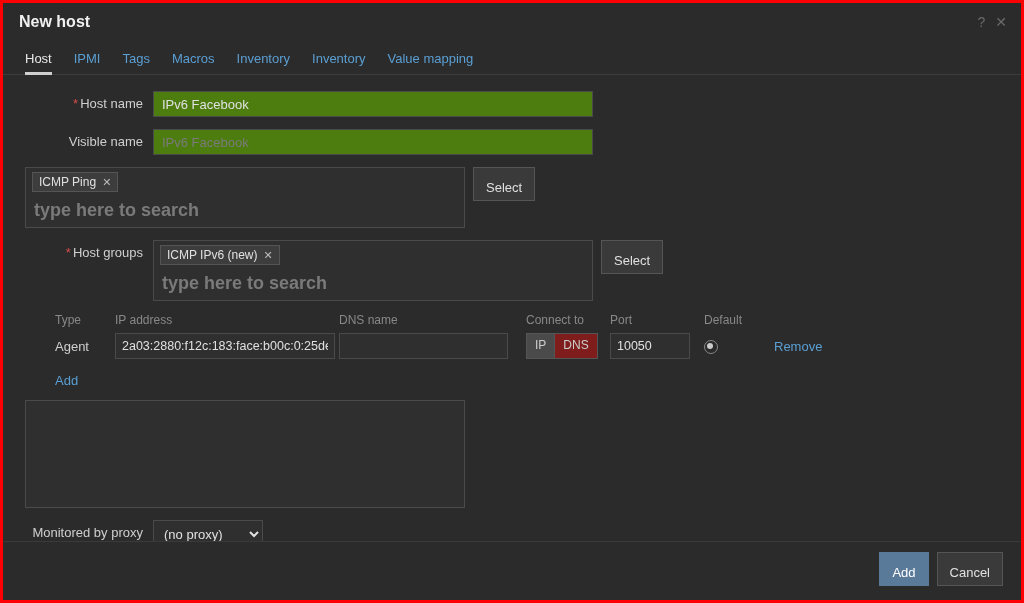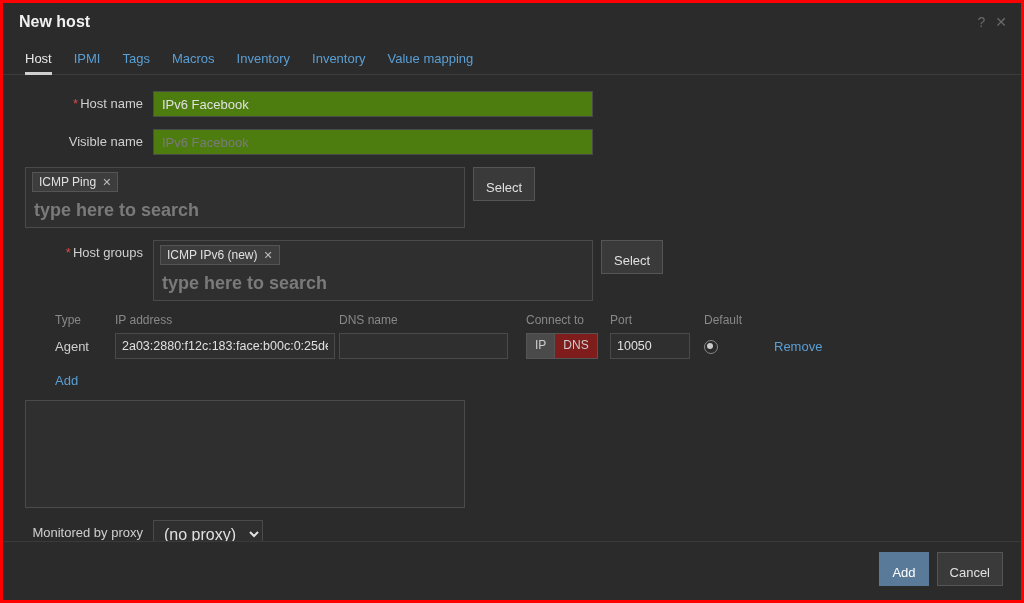--- a/index.html
+++ b/index.html
@@ -50,21 +50,21 @@
   .iface-row .toggle div.active { background:#4a4a4a; }
   .iface-row .toggle div:first-child { border-right:none; }
 
   .radio-dot { width:12px; height:12px; border-radius:50%; border:1px solid #888; display:inline-block; position:relative; vertical-align:middle; }
   .radio-dot.checked::after { content:""; position:absolute; left:2px; top:2px; width:6px; height:6px; border-radius:50%; background:#ccc; }
 
   .link { color:#5a9fd4; cursor:pointer; font-size:13px; }
 
   textarea.desc { width:440px; height:108px; background:#2f2f2f; border:1px solid #4a4a4a; color:#e0e0e0; padding:6px; box-sizing:border-box; resize:none; font-family:inherit; font-size:13px; }
 
-  select.std { background:#2f2f2f; border:1px solid #4a4a4a; color:#e0e0e0; padding:3px 6px; height:28px; font-size:16px; min-width:110px; }
+  select.std { background:#2f2f2f; border:1px solid #4a4a4a; color:#e0e0e0; padding:3px 6px; height:28px; font-size:13px; min-width:110px; }
 
   .checkbox { width:16px; height:16px; border:1px solid #666; background:#3a3a3a; display:inline-flex; align-items:center; justify-content:center; color:#888; font-size:12px; }
 
   .footer { position:absolute; bottom:0; left:0; right:0; padding:10px 18px 14px; display:flex; justify-content:flex-end; gap:8px; border-top:1px solid #3a3a3a; background:#2b2b2b; }
 </style>
 </head>
 <body>
 
 <div class="outer">
 

